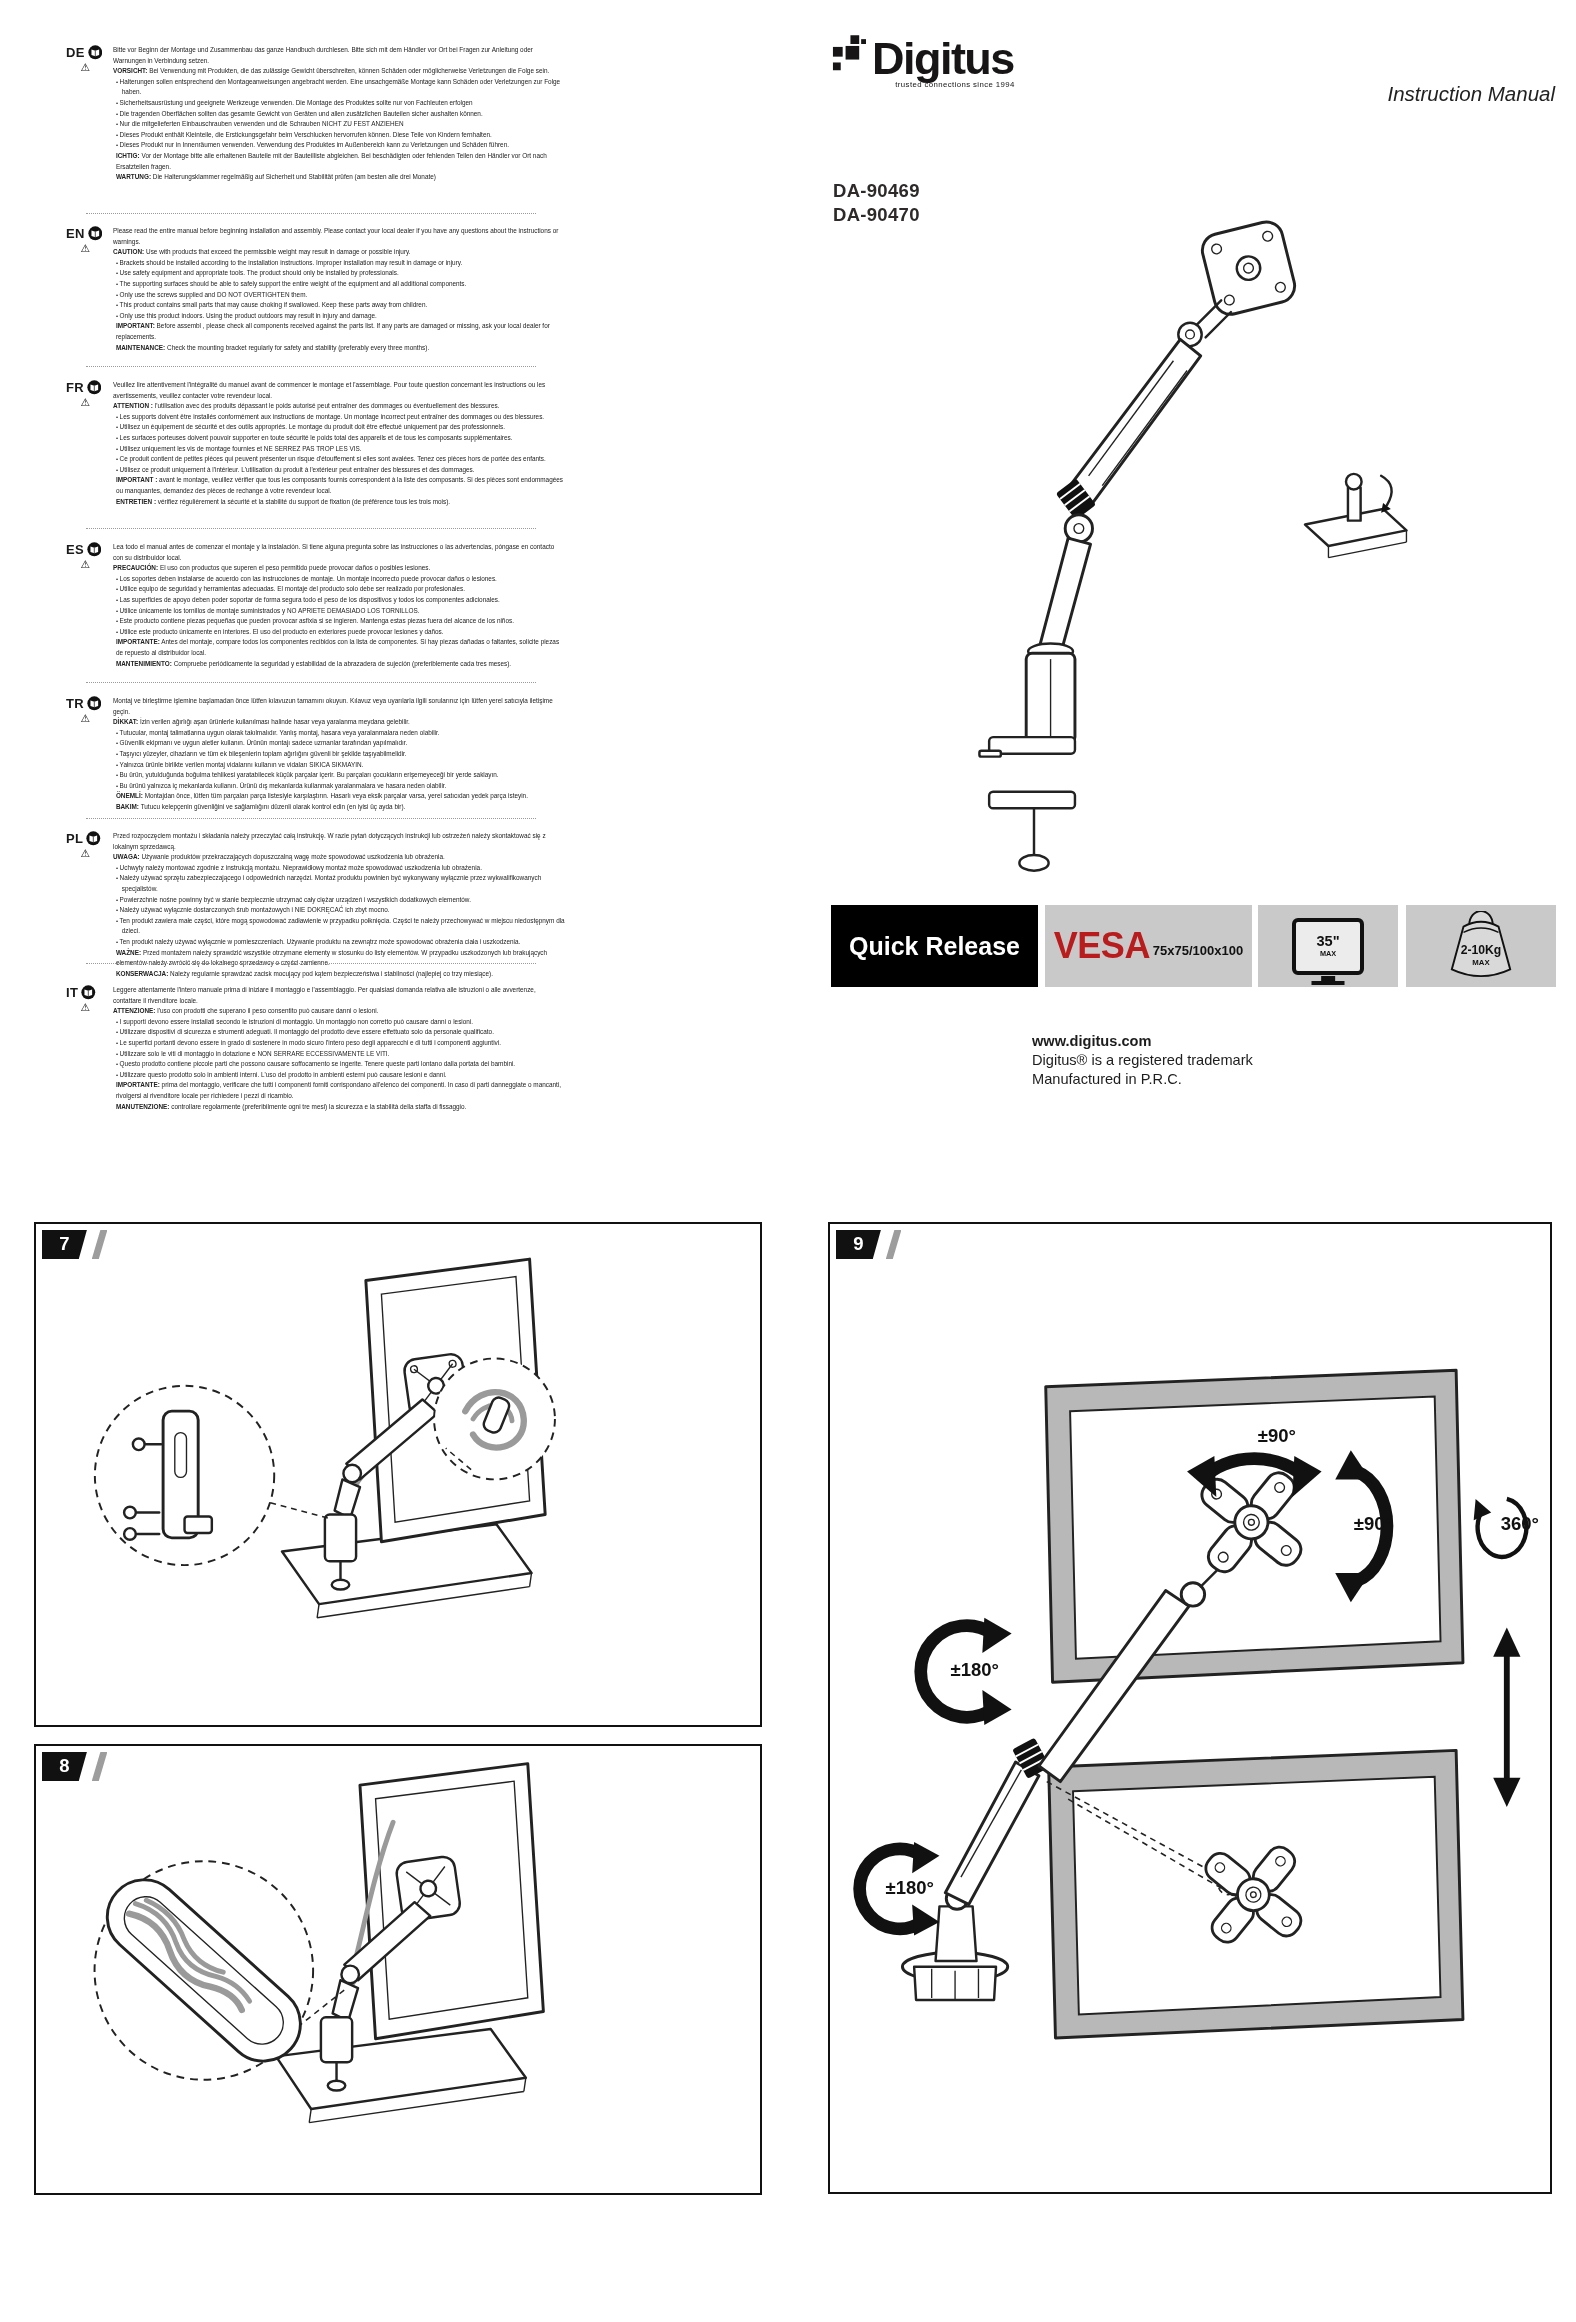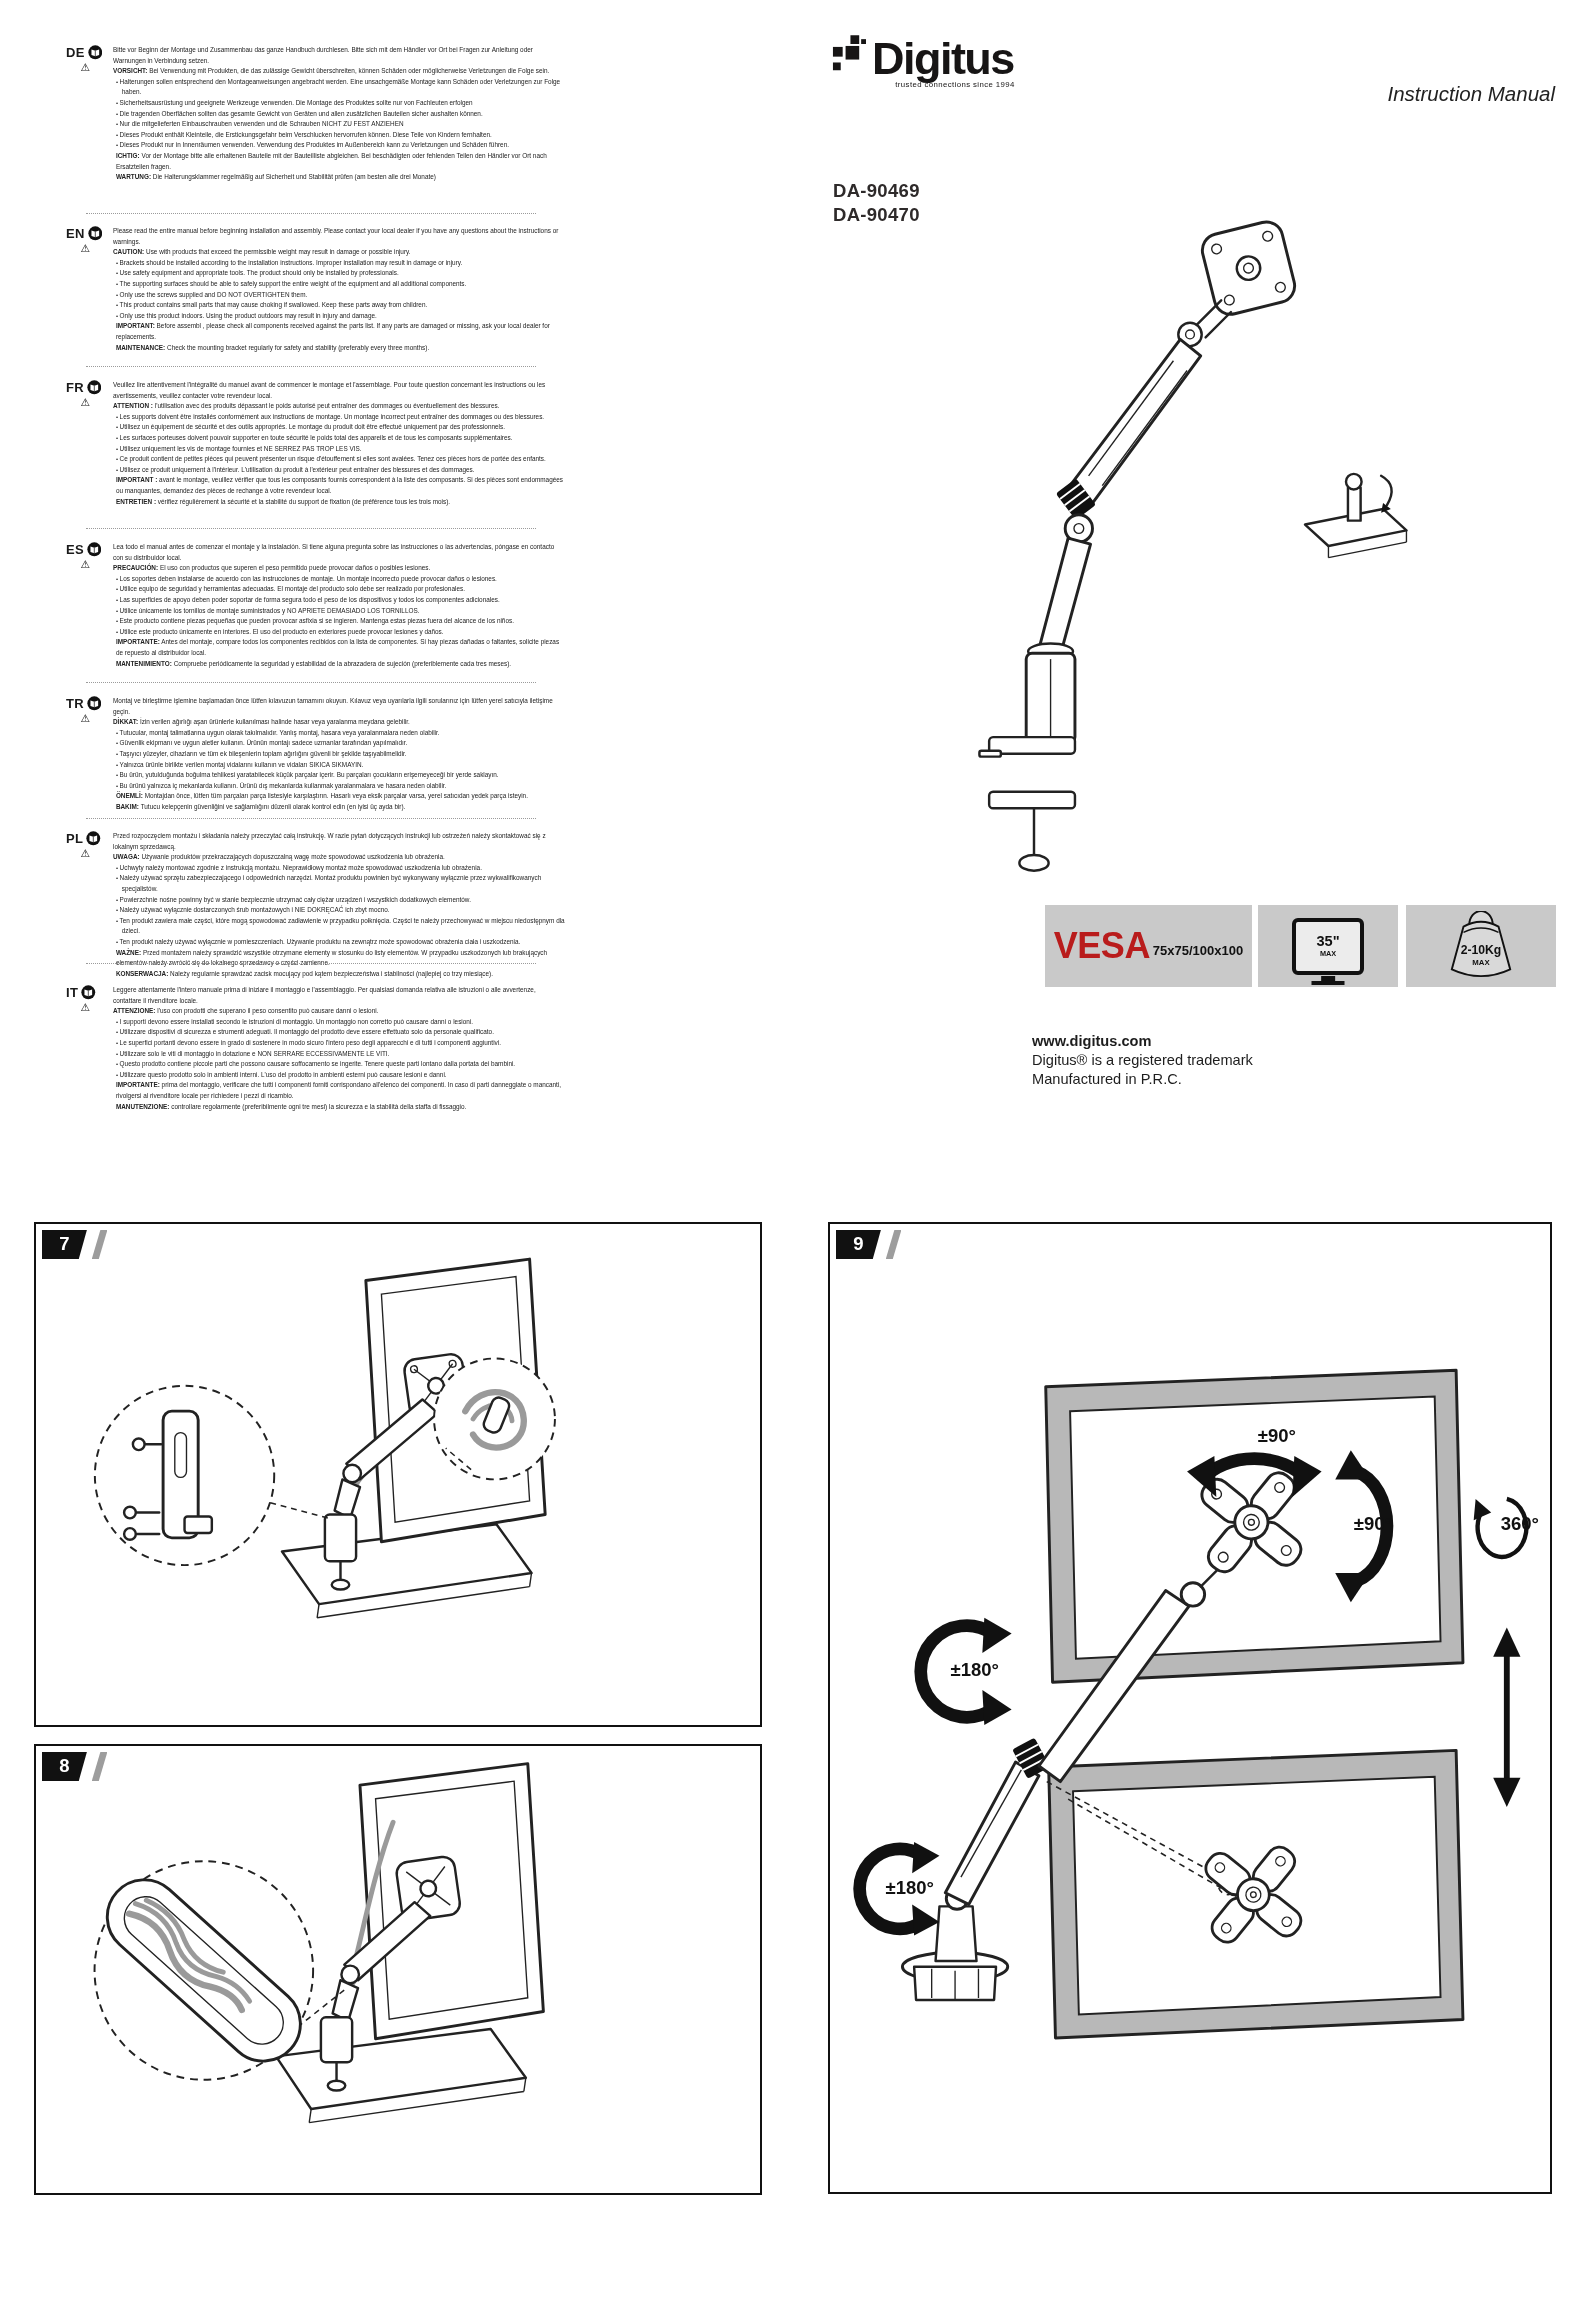--- a/index.html
+++ b/index.html
@@ -367,20 +367,23 @@
       <line x1="24" y1="78" x2="24" y2="90" class="thin"></line>
       <line x1="104" y1="62" x2="104" y2="74" class="thin"></line>
       <line x1="24" y1="90" x2="104" y2="74" class="thin"></line>
       <rect x="44" y="18" width="13" height="34" class="fw"></rect>
       <circle cx="50" cy="12" r="8" class="fw"></circle>
       <path class="ln" d="M78 6 q18 10 6 30" stroke-width="2"></path>
       <polygon points="80,34 88,40 78,44" class="blk"></polygon>
     </g>
   </svg>
 
+  <div class="qr-box">
+    <span>Quick Release</span>
+  </div>
   <div class="vesa-box">
     <span class="vesa-word">VESA</span>
     <span class="vesa-sizes">75x75/100x100</span>
   </div>
   <div class="tv-box">
     <div class="tv">
       <span class="tv-size">35"</span>
       <span class="tv-max">MAX</span>
       <span class="tv-stand"></span>
         <span class="tv-base"></span>

